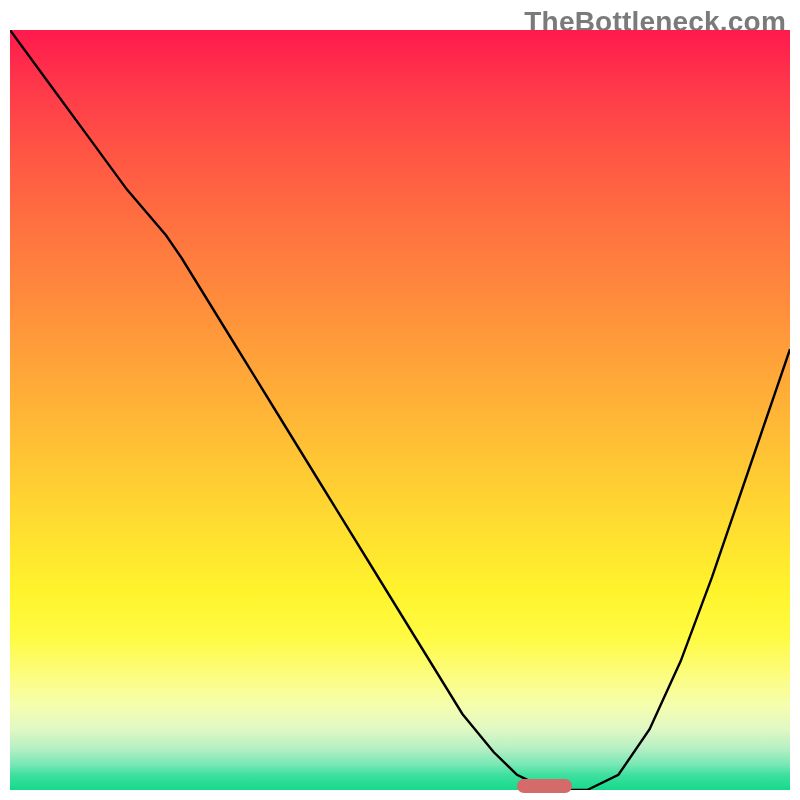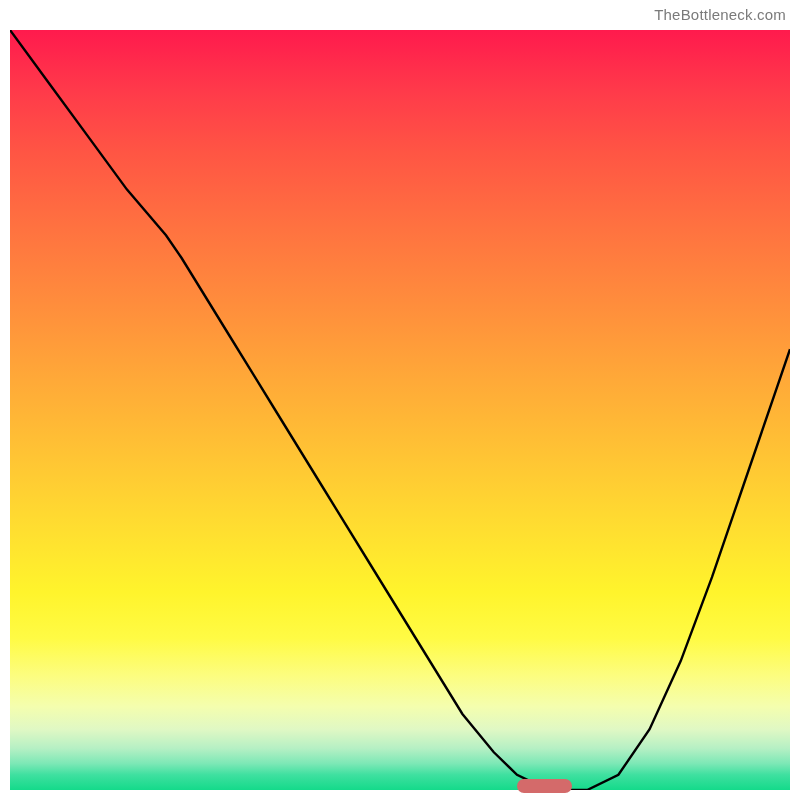--- a/index.html
+++ b/index.html
@@ -39,22 +39,22 @@
       #7de8b6 96.5%,
       #3fe0a0 98%,
       #14da8a 100%
     );
   }
   .watermark {
     position: absolute;
     top: 6px;
     right: 14px;
     color: #7a7a7a;
-    font-size: 15px;
-    font-weight: 400;
+    font-size: 28px;
+    font-weight: 700;
     letter-spacing: 0.2px;
   }
   .curve-svg {
     position: absolute;
     left: 10px;
     top: 30px;
     width: 780px;
     height: 760px;
   }
   .bottom-marker {

